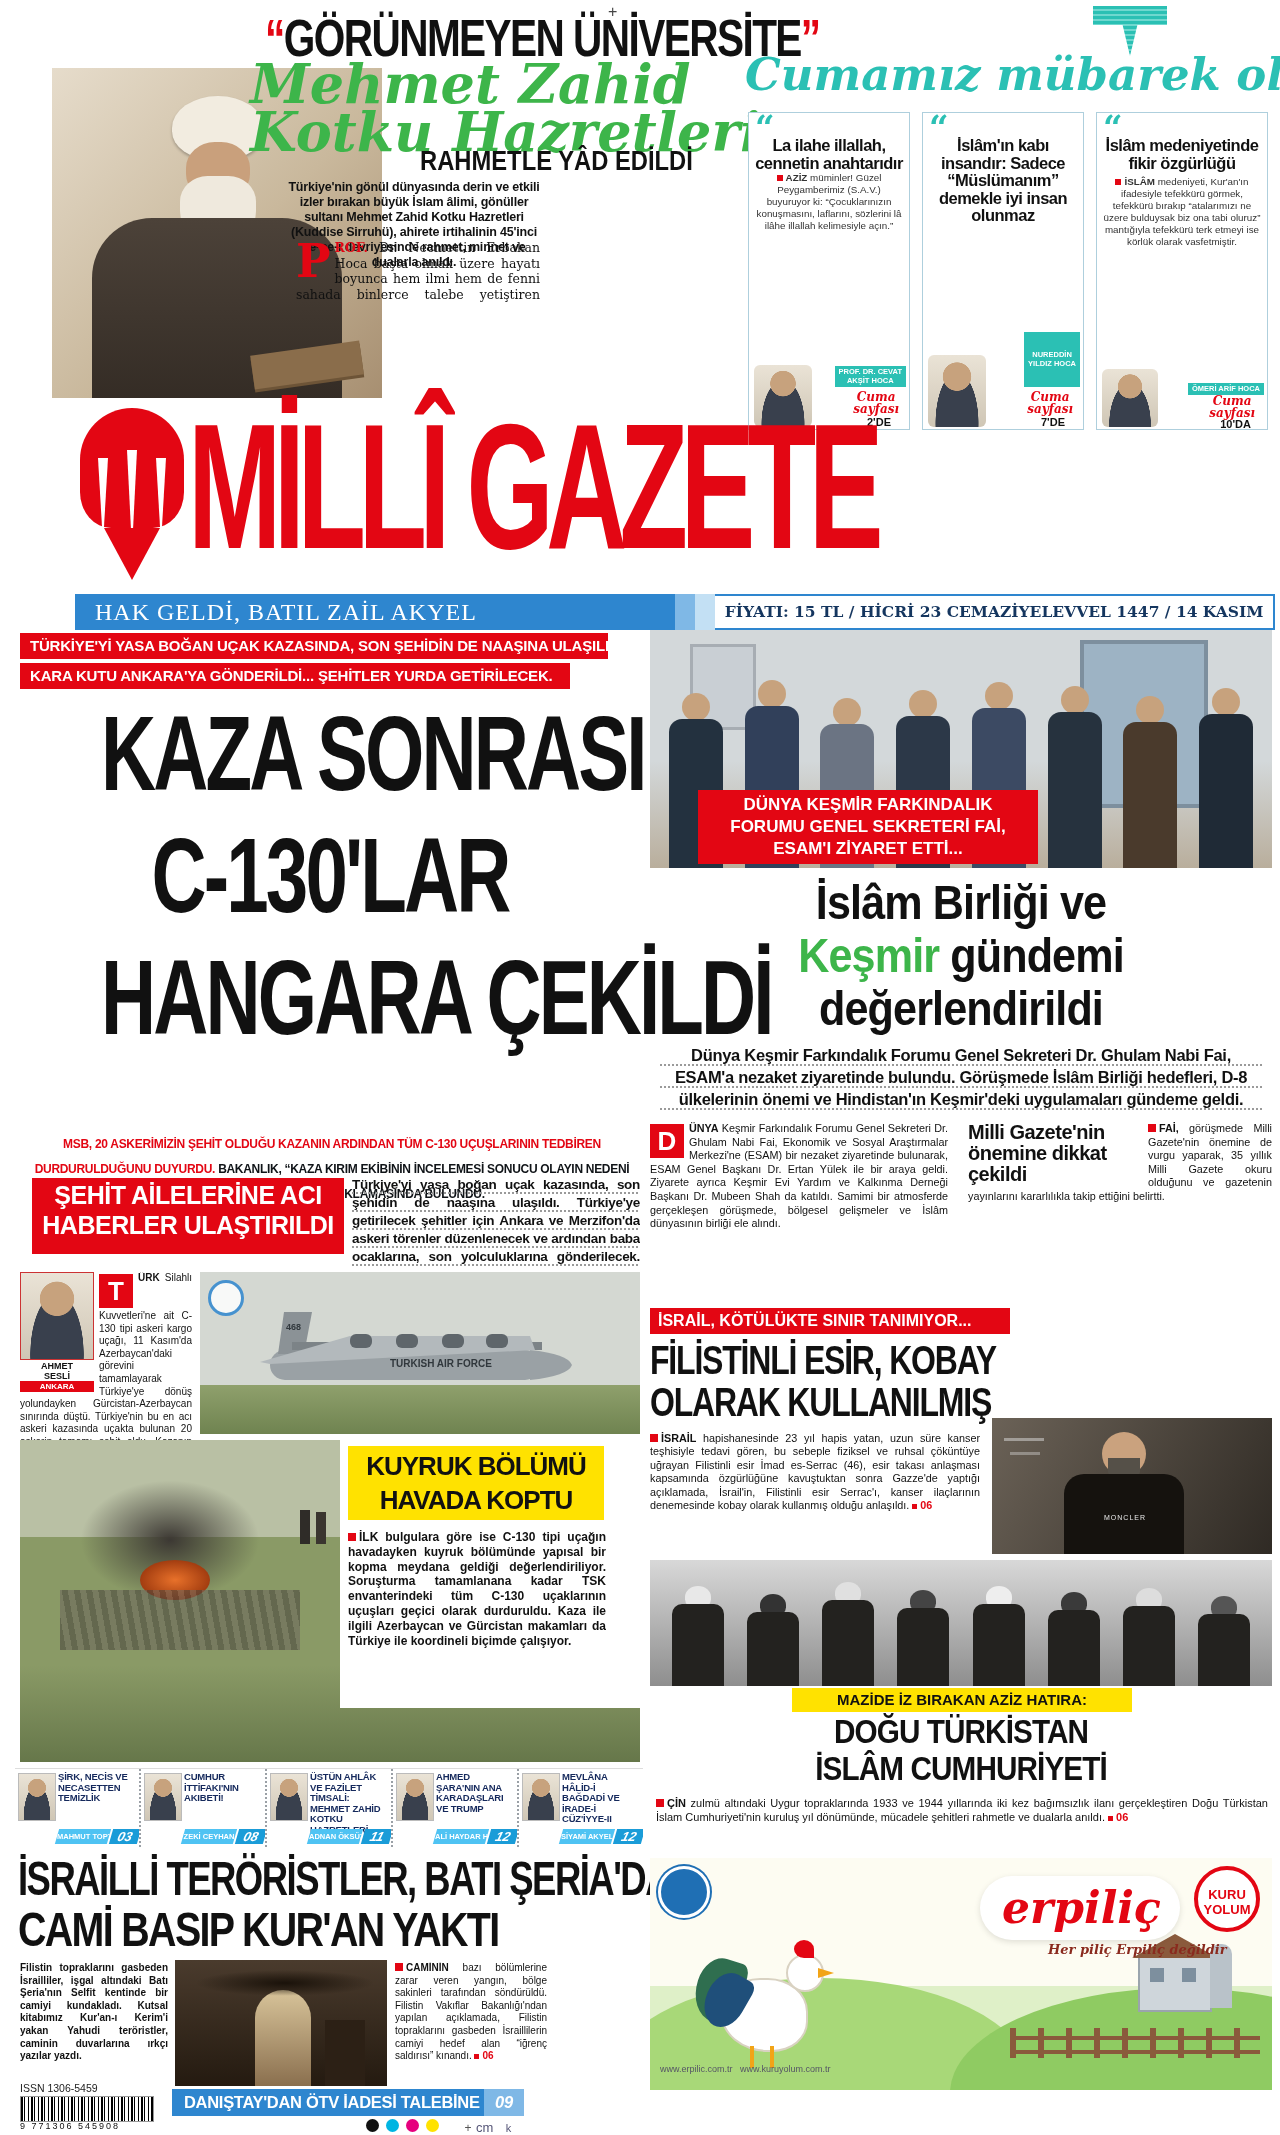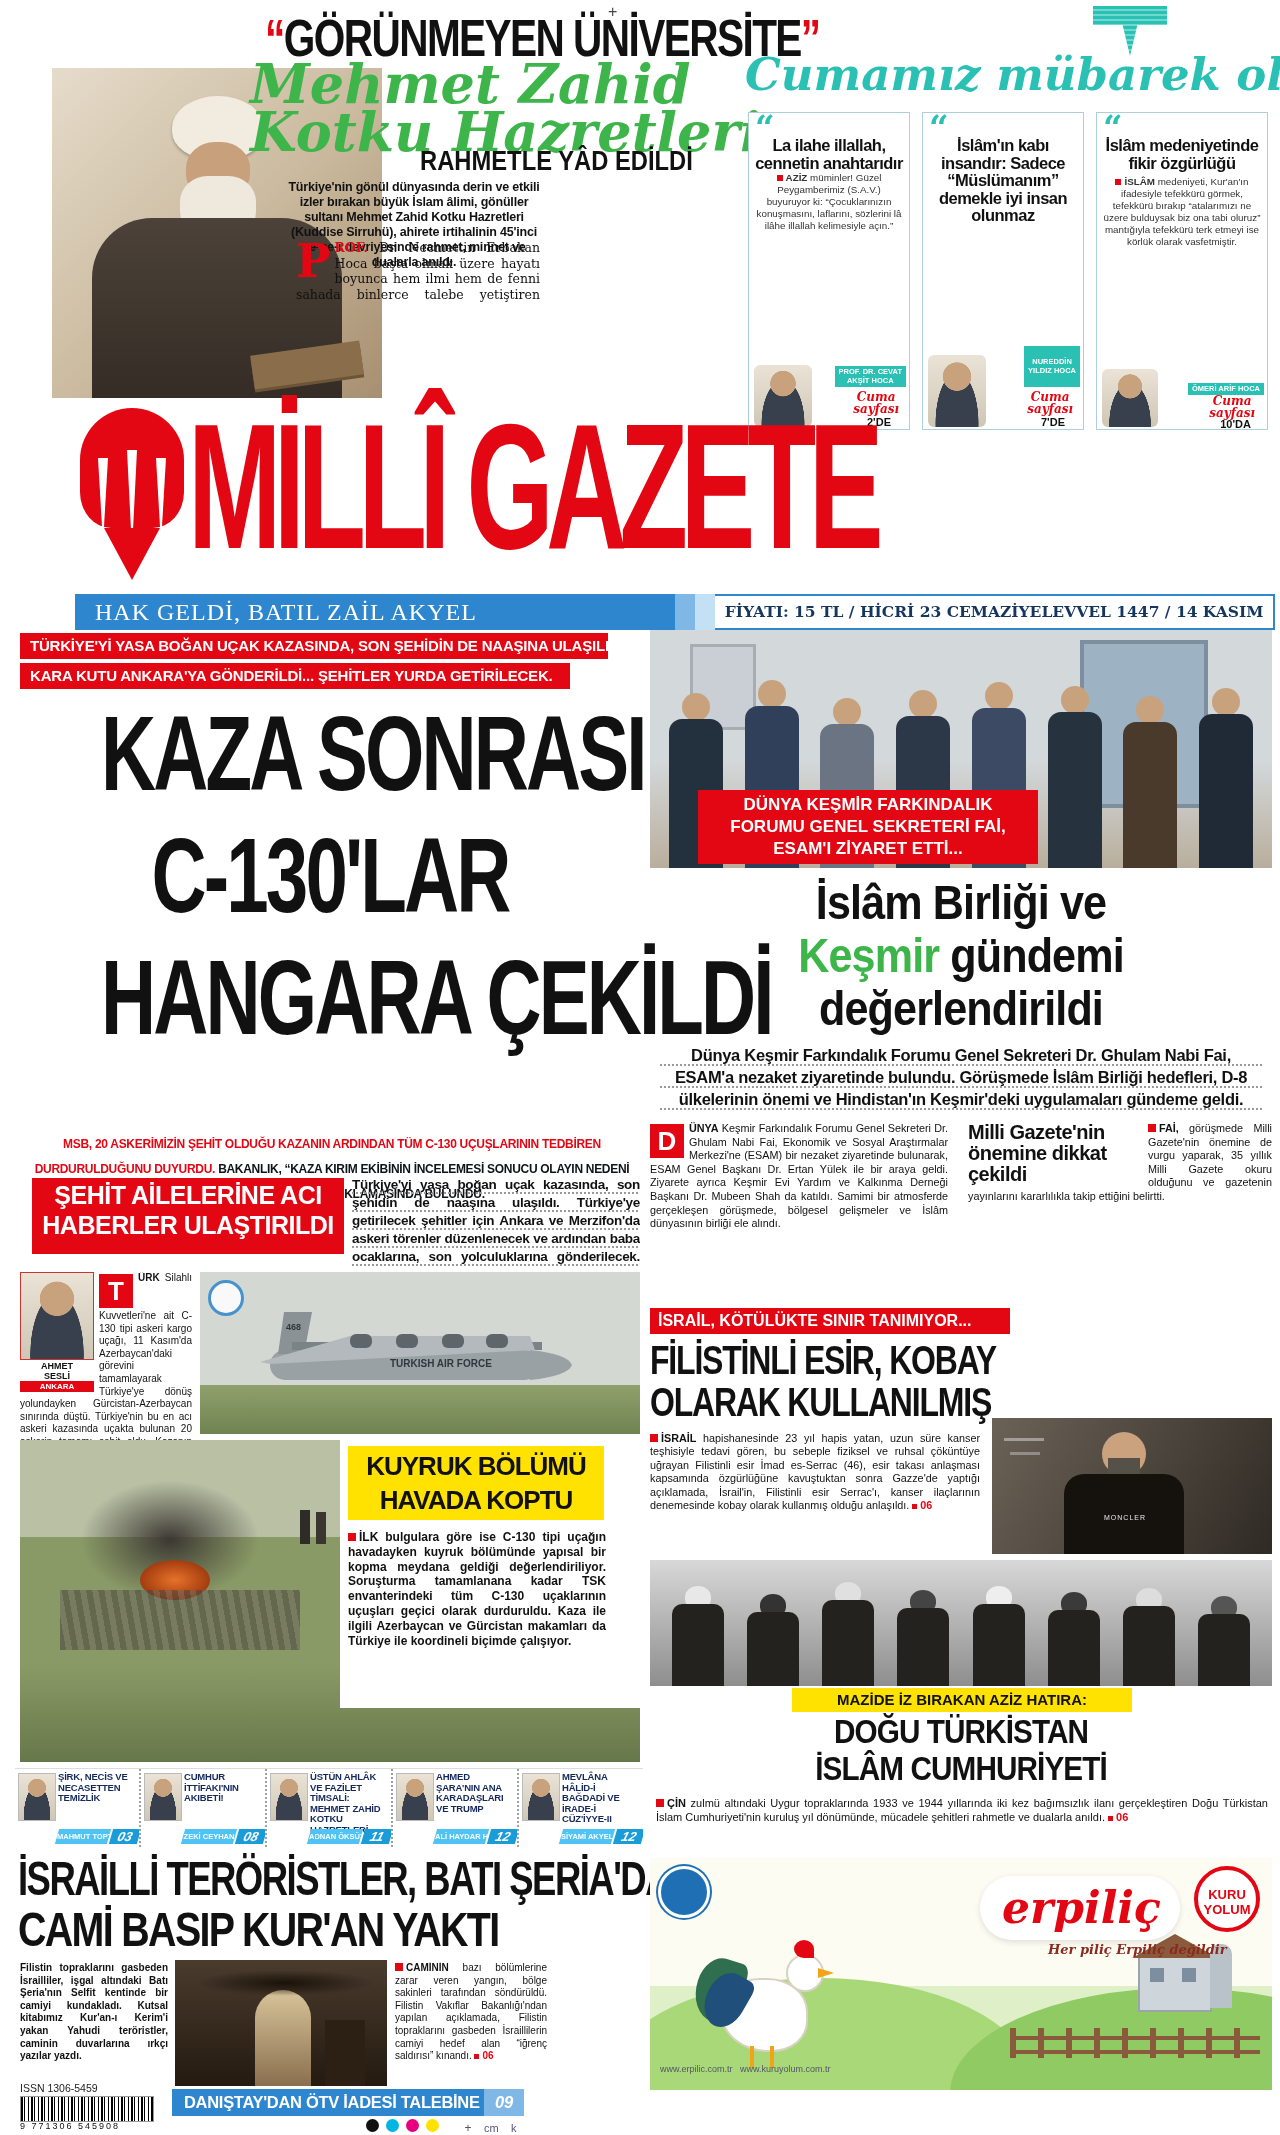--- a/index.html
+++ b/index.html
@@ -92,21 +92,21 @@
 AKŞİT HOCA</div>
     <div class="abs script pre ctr" style="right:10px;bottom:14px;font-size:12px;line-height:12px;color:#e30613">Cuma
 sayfası</div>
     <div class="abs" style="right:18px;bottom:1px;font-size:11px;font-weight:900">2'DE</div>
   </div>
 
   <div class="abs box-cuma" style="left:922px;top:112px;width:162px;height:318px;padding:4px 6px;box-sizing:border-box">
     <div class="qmark">“</div>
     <div class="ctr c900" style="font-size:16.5px;line-height:17.5px">İslâm'ın kabı insandır: Sadece “Müslümanım” demekle iyi insan olunmaz</div>
     <div class="abs portrait" style="left:5px;bottom:2px;width:58px;height:72px;border-radius:6px"></div>
-    <div class="abs pre ctr" style="right:3px;bottom:42px;background:#2bc0b4;color:#fff;font-size:7.5px;font-weight:900;line-height:8.5px;padding:12px 4px">NUREDDİN
+    <div class="abs pre ctr" style="right:3px;bottom:42px;background:#2bc0b4;color:#fff;font-size:7.5px;font-weight:900;line-height:8.5px;padding:19px 4px">NUREDDİN
 YILDIZ HOCA</div>
     <div class="abs script pre ctr" style="right:10px;bottom:14px;font-size:12px;line-height:12px;color:#e30613">Cuma
 sayfası</div>
     <div class="abs" style="right:18px;bottom:1px;font-size:11px;font-weight:900">7'DE</div>
   </div>
 
   <div class="abs box-cuma" style="left:1096px;top:112px;width:172px;height:318px;padding:4px 6px;box-sizing:border-box">
     <div class="qmark">“</div>
     <div class="ctr c900" style="font-size:16.5px;line-height:17.5px">İslâm medeniyetinde fikir özgürlüğü</div>
     <div class="ctr" style="margin-top:4px;font-size:9.8px;line-height:12px;color:#333">
@@ -271,21 +271,21 @@
   <div class="abs" style="left:20px;top:2121px;font-size:9px;letter-spacing:2px">9 771306 545908</div>
 
   <div class="abs" style="left:172px;top:2089px;width:352px;height:27px;background:#2e86cf;color:#fff;font-size:16.5px;font-weight:900;line-height:27px;padding-left:12px;box-sizing:border-box;letter-spacing:-.3px">
     <span>DANIŞTAY'DAN ÖTV İADESİ TALEBİNE RET</span>
     <span style="position:absolute;right:0;top:0;width:40px;height:27px;background:#7fb8e6;color:#fff;font-style:italic;text-align:center">09</span>
   </div>
 
   <div class="abs" style="left:366px;top:2118px;height:14px">
     <span class="dot" style="background:#111"></span><span class="dot" style="background:#00b5e2"></span><span class="dot" style="background:#e6007e"></span><span class="dot" style="background:#ffe200"></span>
     <span style="font-size:12px;color:#555;margin-left:14px">+</span>
-    <span style="font-size:11px;color:#557;margin-left:8px">cm</span>
+    <span style="font-size:13px;color:#557;">cm</span>
     <span style="font-size:11px;color:#557;margin-left:8px">k</span>
   </div>
 
   <div class="abs" style="left:650px;top:630px;width:622px;height:238px;overflow:hidden;background:linear-gradient(#d3d8da 0 55%,#b9ae9c)">
     <div class="abs" style="left:430px;top:10px;width:120px;height:160px;background:#9db3c4;border:4px solid #7d8f9e"></div>
     <div class="abs" style="left:40px;top:14px;width:60px;height:80px;background:#c9cfd4;border:3px solid #a7adb3"></div>
     <div style="position:absolute;left:0;bottom:0;width:100%;display:flex;justify-content:space-around;align-items:flex-end;padding:0 8px;box-sizing:border-box">
       <div class="fig" style="--suit:#23313f"></div>
       <div class="fig" style="--suit:#31405a;height:188px"></div>
       <div class="fig" style="--suit:#6b7483;height:170px"></div>

